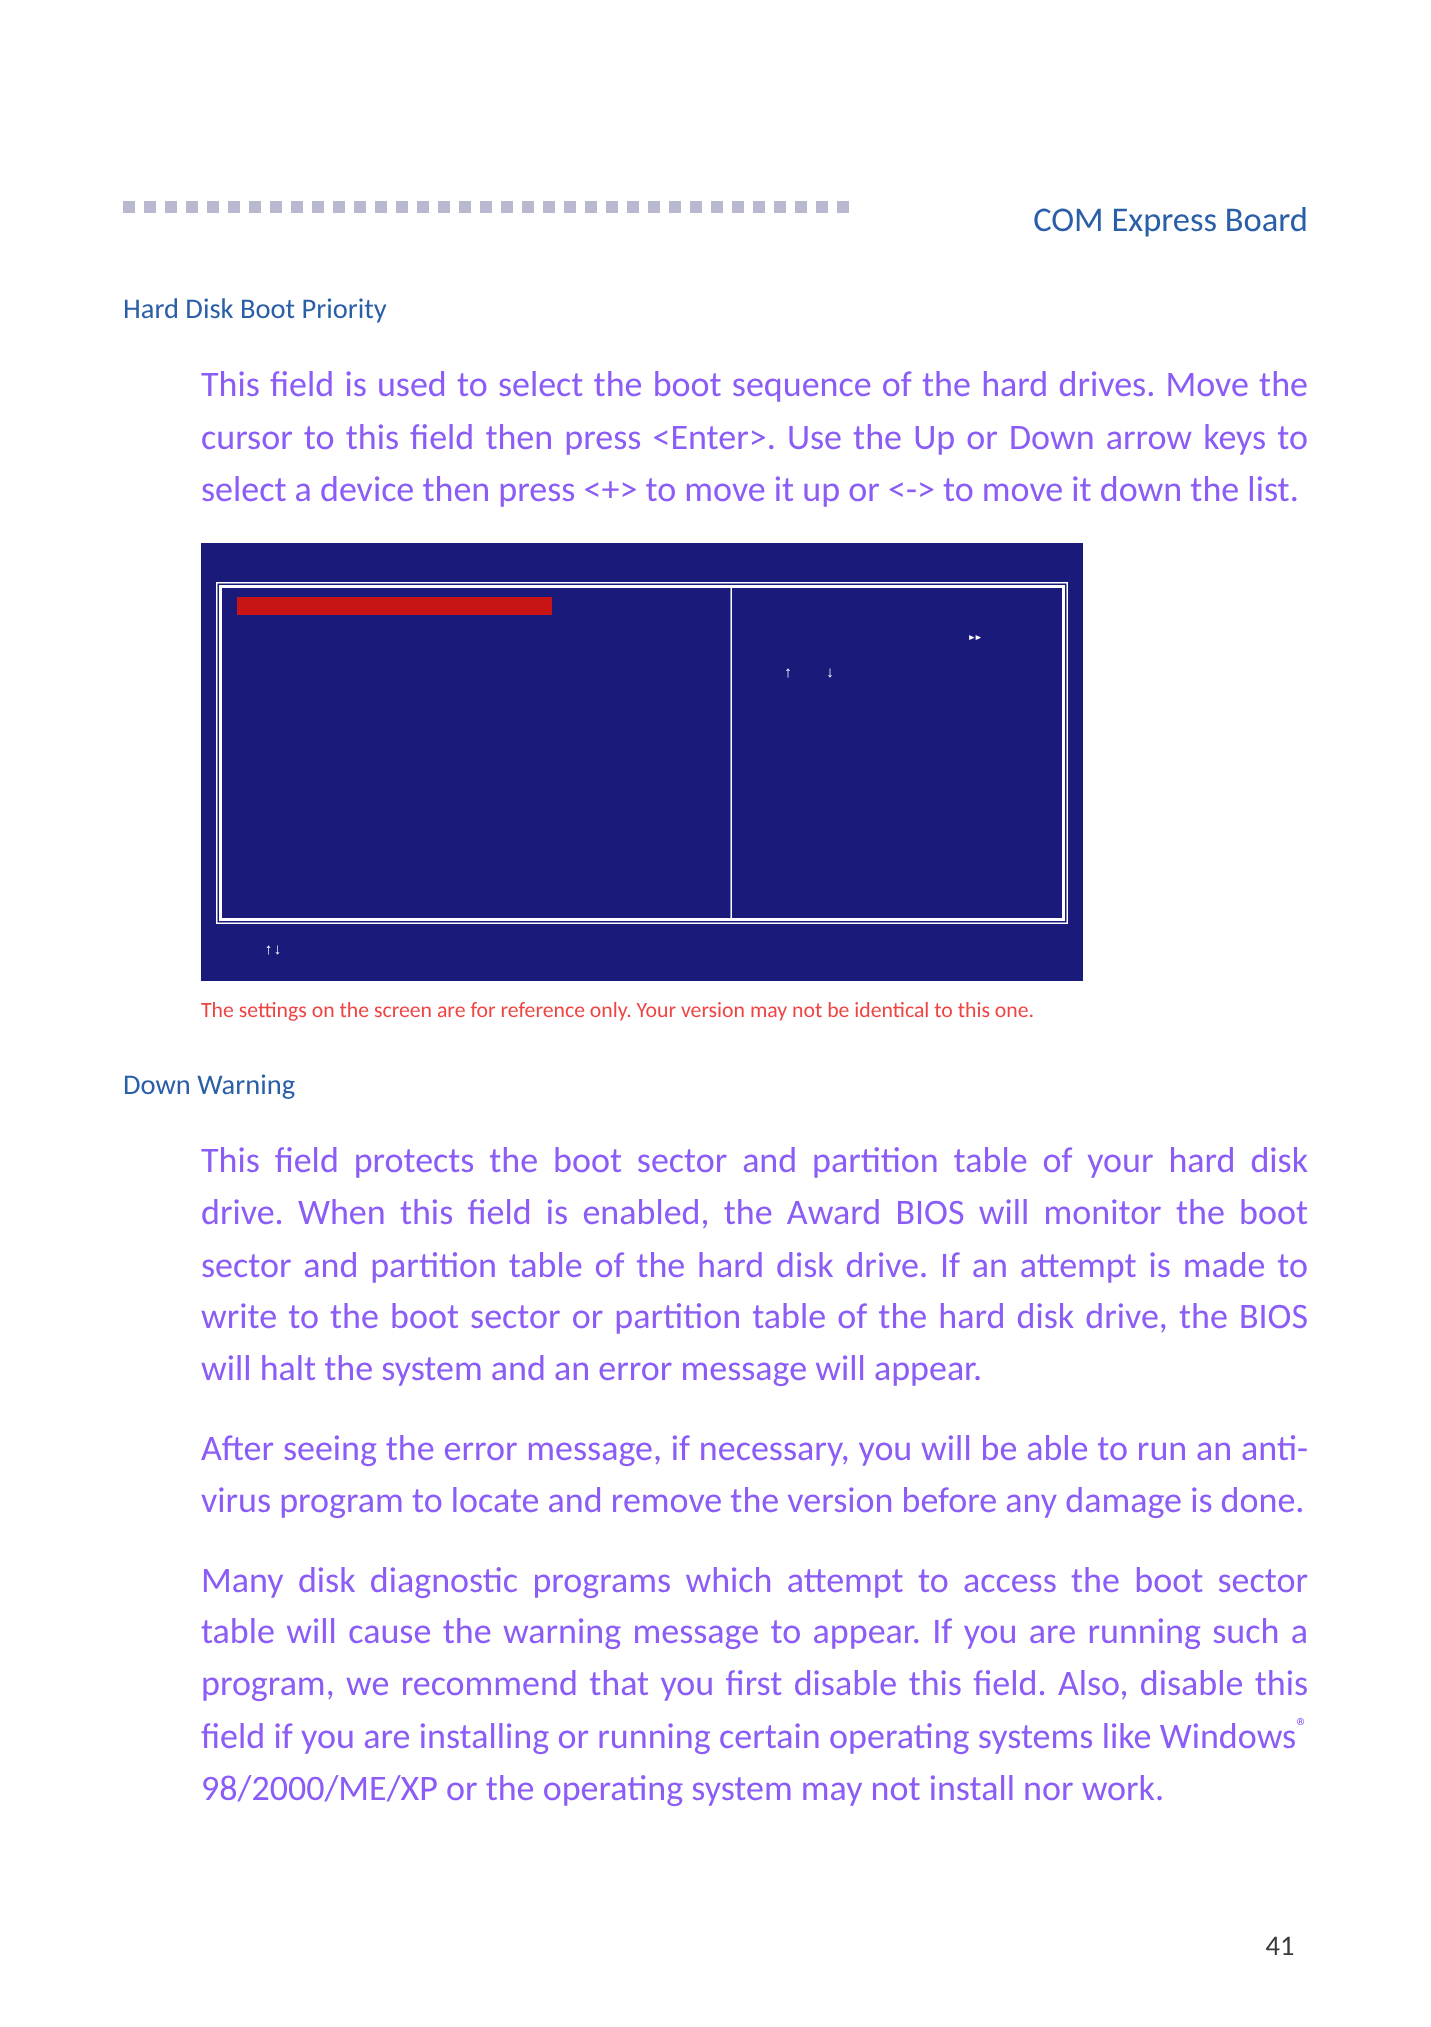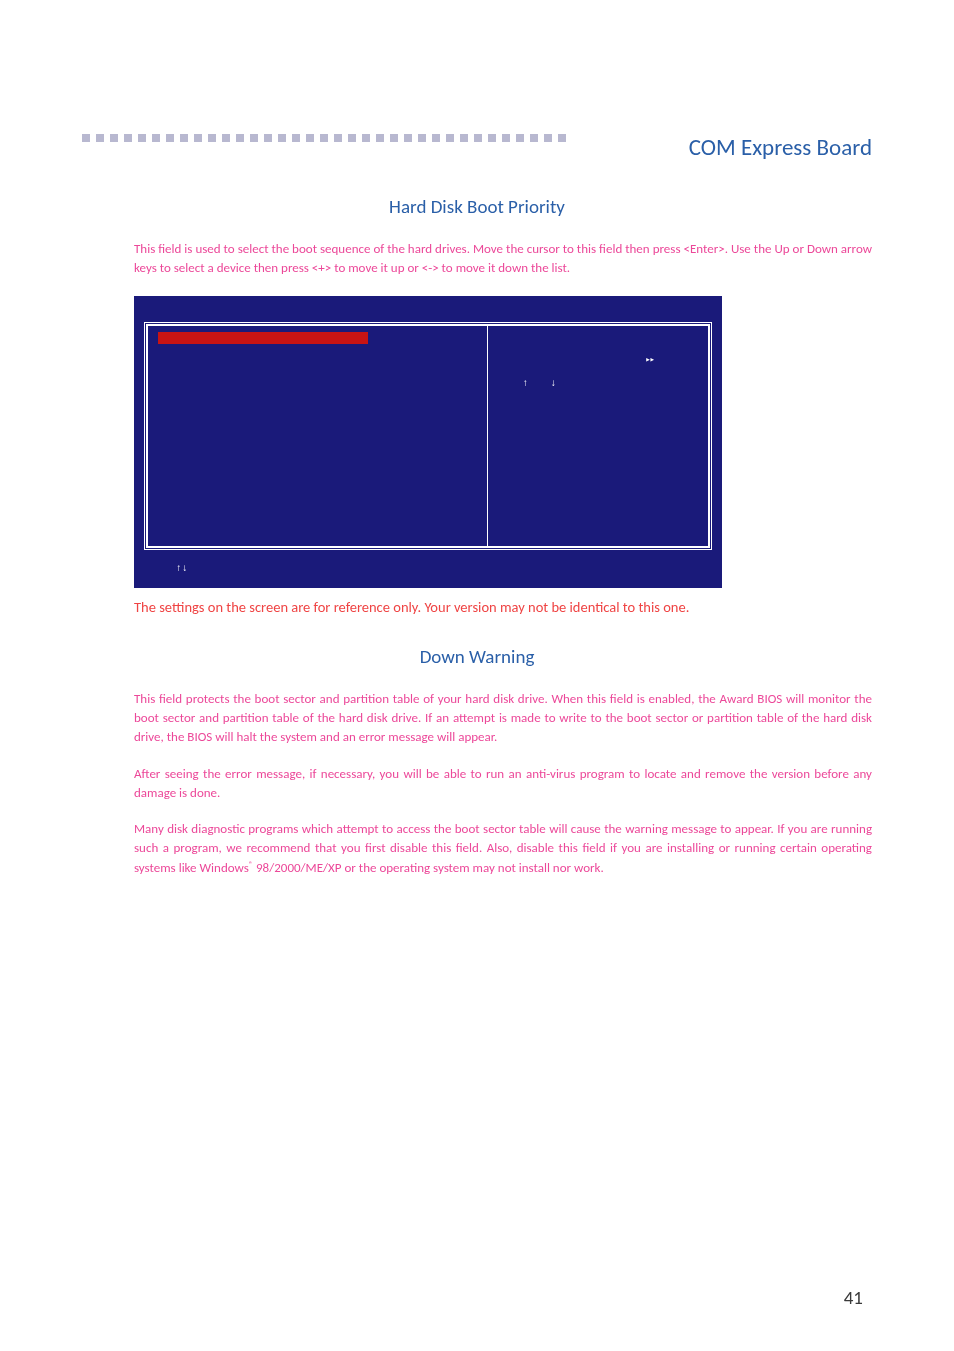--- a/index.html
+++ b/index.html
@@ -38,26 +38,25 @@
       font-size: 23px;
       font-weight: 400;
       padding-left: 10px;
       white-space: nowrap;
     }
     .section-heading {
       color: #2a5fa8;
       font-size: 19px;
       font-weight: 400;
       margin-bottom: 22px;
-      text-align: center;
     }
     .body-text {
-      font-size: 13px;
+      font-size: 24px;
       line-height: 1.45;
-      color: #ec4899;
+      color: #8b5cf6;
       margin-left: 52px;
       margin-bottom: 18px;
       text-align: justify;
       font-weight: 300;
     }
     .bios-figure {
       margin-left: 52px;
       margin-bottom: 10px;
       width: 588px;
     }

